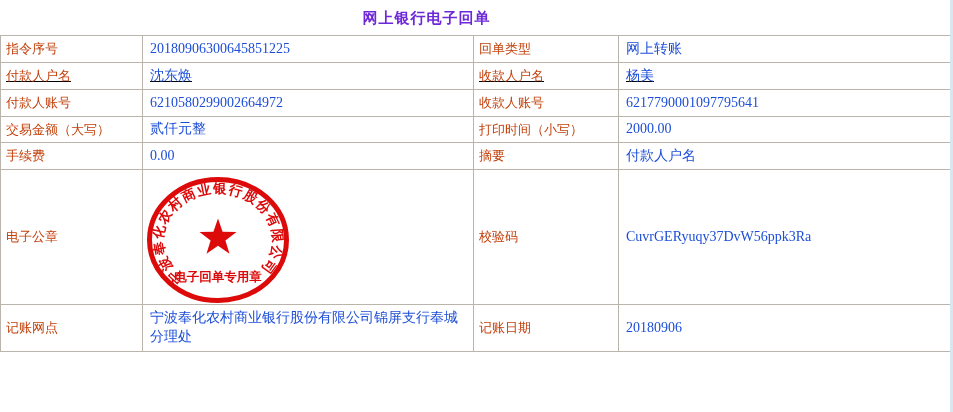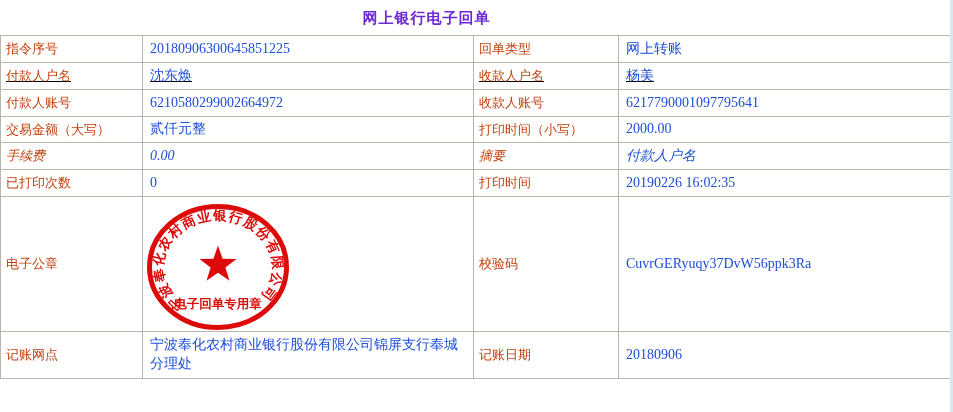--- a/index.html
+++ b/index.html
@@ -69,21 +69,21 @@
     width: 3px;
     height: 412px;
     background: #d7e7f2;
   }
   
   tr.r0 { height: 27px; }
   tr.r1 { height: 27px; text-decoration: underline; }
   tr.r2 { height: 27px; padding-left: 39px; }
   tr.r3 { height: 41px; }
   tr.r4 { height: 26px; margin-top: 26px; }
-  tr.r5 { height: 27px; font-style: italic; }
+  tr.r5 { height: 27px; }
   tr.r6 { height: 27px; }
   tr.r7 { height: 135px; }
   tr.r8 { height: 47px; }
 </style>
 </head>
 <body>
 
 <div id="page">
 
   <div id="title">网上银行电子回单</div>
@@ -126,26 +126,20 @@
       <td class="val">2000.00</td>
     </tr>
 
     <tr class="r5">
       <td class="lbl">手续费</td>
       <td class="val">0.00</td>
       <td class="lbl">摘要</td>
       <td class="val">付款人户名</td>
     </tr>
 
-    <tr class="r6">
-      <td class="lbl">已打印次数</td>
-      <td class="val">0</td>
-      <td class="lbl">打印时间</td>
-      <td class="val">20190226 16:02:35</td>
-    </tr>
 
     <tr class="r7">
       <td class="lbl">电子公章</td>
       <td class="val seal-cell">
         <svg class="seal" width="146" height="128" viewBox="0 0 146 128">
           <defs>
             <path id="sealArc" d="M 39.1,101 A 55,47 0 1 1 106.9,101" fill="none"></path>
           </defs>
           <ellipse cx="73" cy="64" rx="68.5" ry="60.5" fill="none" stroke="#dd0a0a" stroke-width="5"></ellipse>
           <polygon points="73,42.5 77.6,55.7 91.5,56 80.4,64.4 84.5,77.8 73,69.8 61.5,77.8 65.6,64.4 54.5,56 68.4,55.7" fill="#dd0a0a"></polygon>

